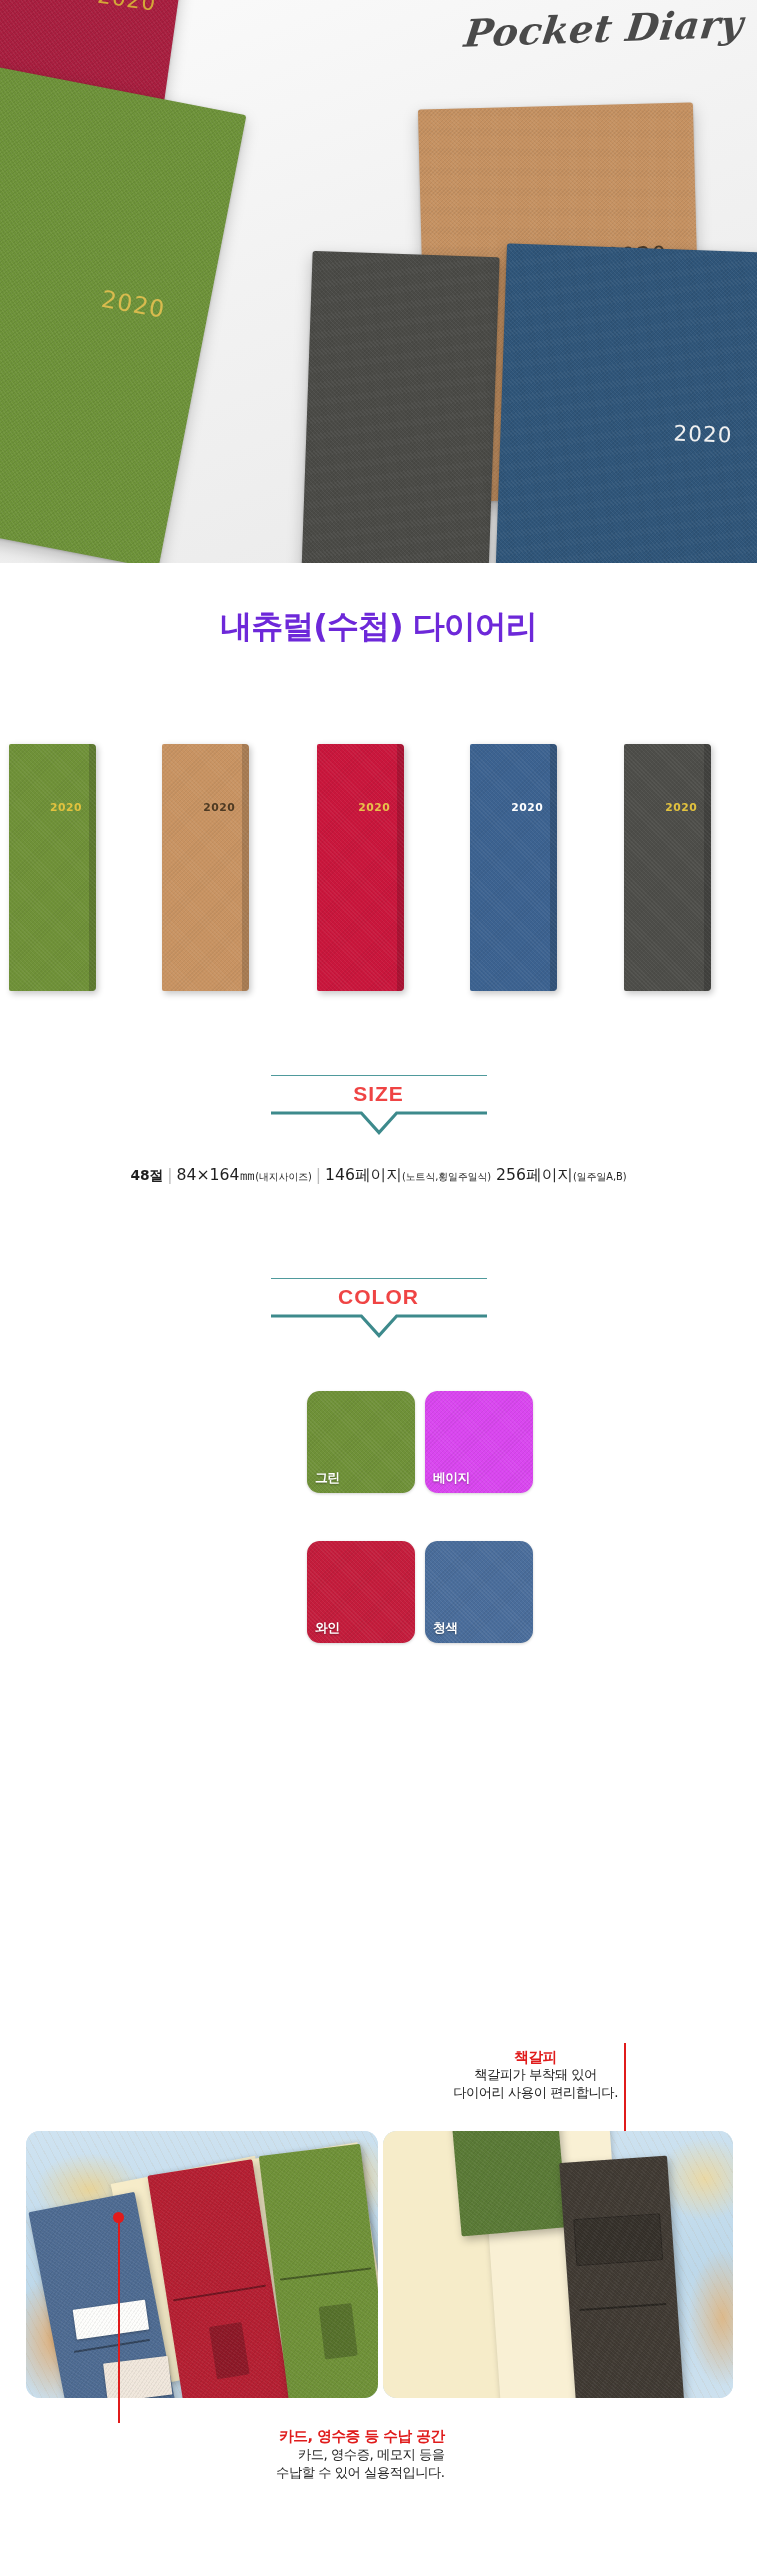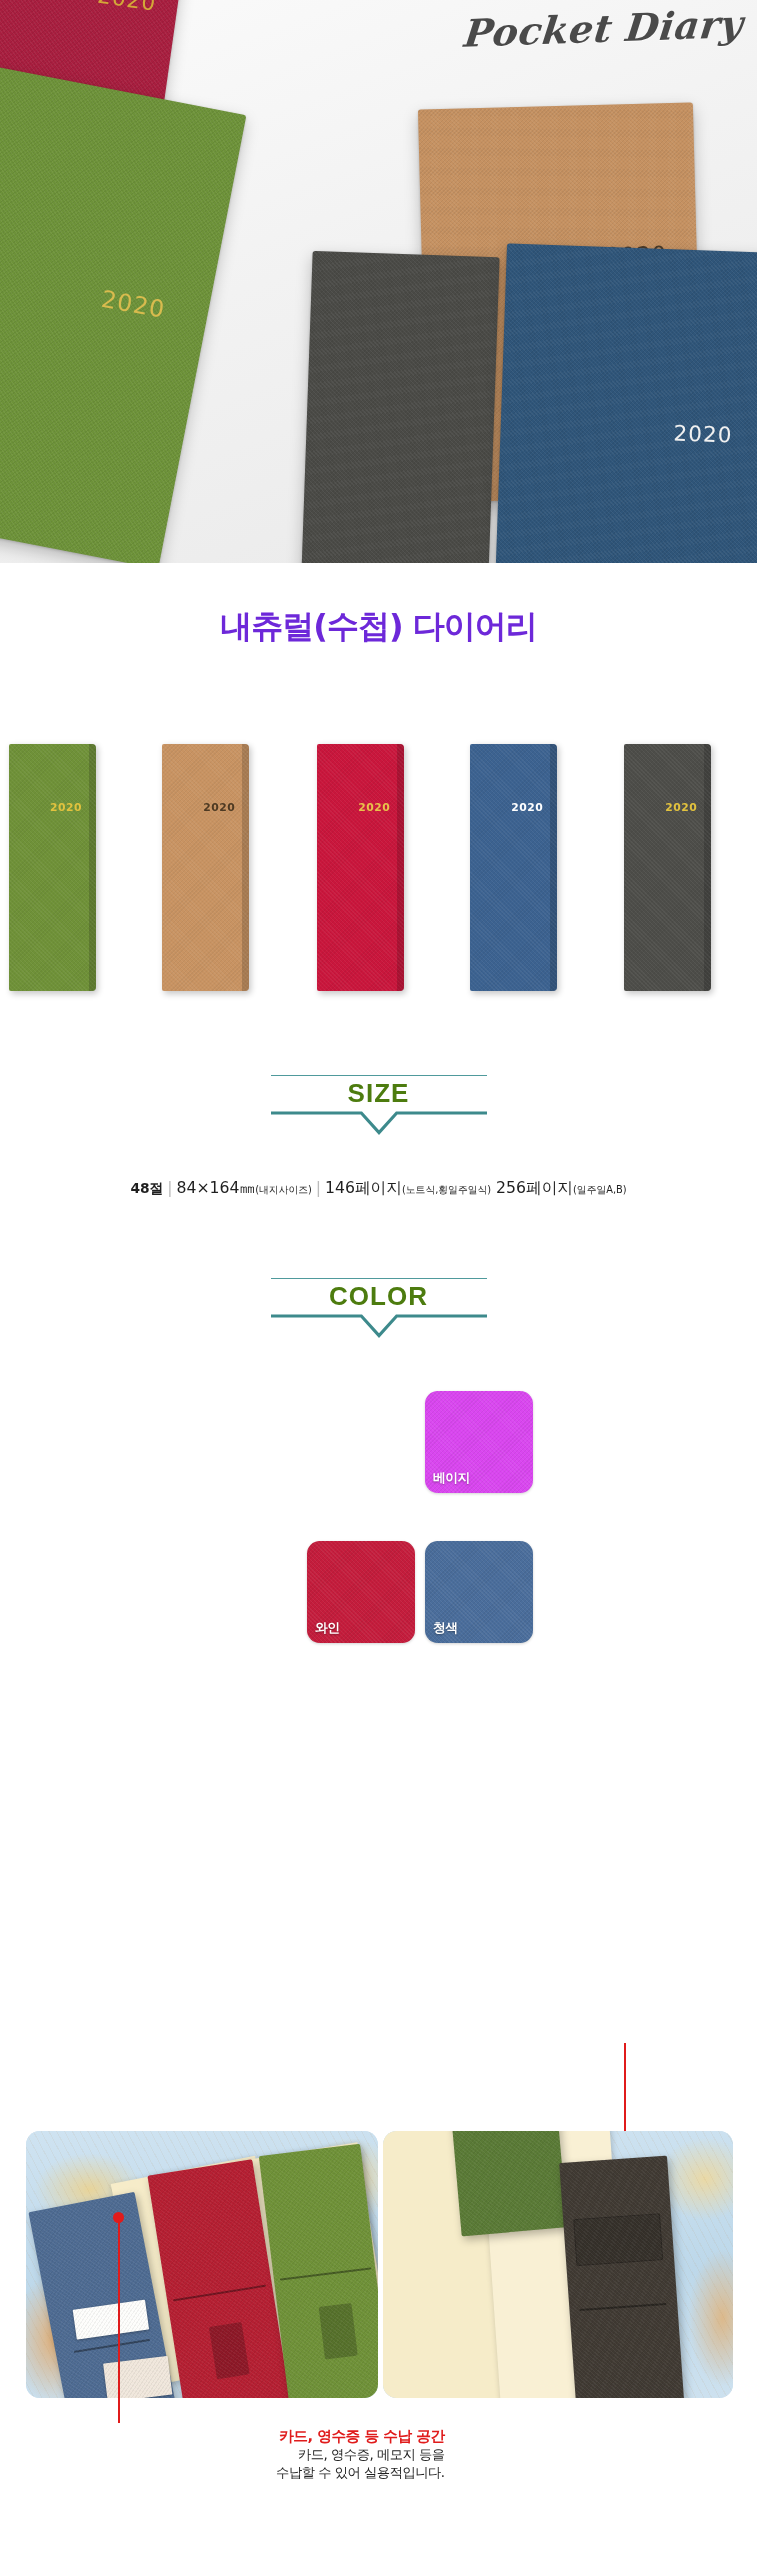--- a/index.html
+++ b/index.html
@@ -55,21 +55,21 @@
            background:rgba(0,0,0,.16); }
   .rbook::after{ content:""; position:absolute; inset:0;
            background-image:repeating-linear-gradient(45deg, rgba(255,255,255,.05) 0 1px, transparent 1px 2.9px),
                             repeating-linear-gradient(-45deg, rgba(0,0,0,.045) 0 1px, transparent 1px 2.9px); }
   .rbook .yr2{ position:absolute; right:13.8px; top:57px; font-size:10.8px; font-weight:700;
            font-family:"DejaVu Sans",sans-serif; z-index:3; letter-spacing:0.5px; }
 
   
   .sechead { position:absolute; left:0; width:757px; text-align:center; }
   .sechead .topline { width:216px; height:1px; background:#4f9a9c; margin:0 auto; }
-  .sechead .word { font-size:26px; font-weight:700; color:#4d7c0f; letter-spacing:1px;
+  .sechead .word { font-size:21px; font-weight:700; color:#ef4444; letter-spacing:1px;
                    line-height:35px; font-family:"Liberation Sans",sans-serif; }
   .sechead .botwrap { position:relative; width:216px; height:23.6px; margin:0 auto; }
   .sechead .botwrap svg { display:block; }
 
   
   .sizedetail { position:absolute; left:0; width:757px; text-align:center;
                 color:#1f1f1f; white-space:nowrap;
                 font-family:"DejaVu Sans","Liberation Sans",sans-serif; }
   .sizedetail .b  { font-weight:700; font-size:13.8px; }
   .sizedetail .m  { font-size:15.7px; }
@@ -170,52 +170,60 @@
 <div class="sechead" style="top:1075px;">
   <div class="topline"></div>
   <div class="word">SIZE</div>
   <div class="botwrap">
     <svg width="216" height="23.6" viewBox="0 0 220 24">
       <path d="M0 2 H92 L110 22 L128 2 H220" fill="none" stroke="#3d8a8c" stroke-width="3.2"></path>
     </svg>
   </div>
 </div>
 
-<div class="sizedetail" style="top:1165px;margin-top:13px;">
+<div class="sizedetail" style="top:1165px;">
   <span class="b">48절</span><span class="sep">|</span><span class="m">84×164㎜</span><span class="sm">(내지사이즈)</span><span class="sep">|</span><span class="m">146페이지</span><span class="sm">(노트식,횡일주일식)</span><span class="m" style="padding-left:4.9px;">256페이지</span><span class="sm">(일주일A,B)</span>
 </div>
 
 <div class="sechead" style="top:1278px;">
   <div class="topline"></div>
   <div class="word">COLOR</div>
   <div class="botwrap">
     <svg width="216" height="23.6" viewBox="0 0 220 24">
       <path d="M0 2 H92 L110 22 L128 2 H220" fill="none" stroke="#3d8a8c" stroke-width="3.2"></path>
     </svg>
   </div>
 </div>
 
 <div class="swgrid" style="top:1391px;">
   <div class="swrow">
+    <div class="sw sw-a" style="background:#6f9138;">
+      <span class="lbl">그린</span>
+    </div>
     <div class="sw sw-b" style="background:#d946ef;">
       <span class="lbl">베이지</span>
     </div>
   </div>
   <div class="swrow" style="margin-top:34px;">
     <div class="sw sw-a" style="background:#c41c3c;">
       <span class="lbl">와인</span>
     </div>
     <div class="sw sw-b" style="background:#4a6d9b;">
       <span class="lbl">청색</span>
     </div>
   </div>
 </div>
 
 <div class="feat">
 
+  <div class="callout" style="left:393px; top:21.6px; width:285px;">
+    <div class="hd">책갈피</div>
+    <div class="bd">책갈피가 부착돼 있어</div>
+    <div class="bd">다이어리 사용이 편리합니다.</div>
+  </div>
   <div class="leader" style="left:624px; top:17.7px; height:241px;"></div>
   <div class="dot" style="left:619px; top:251px;"></div>
 
   <div class="photo" style="left:25.6px; top:106px; width:352px; height:267px;">
     <div class="map"></div>
     <div class="paper" style="left:103px; top:37px;  width:147px; height:206px; transform:rotate(-11deg);"></div>
     <div class="paper" style="left:221px; top:19.7px;  width:128px; height:216px; transform:rotate(-9deg);"></div>
     <div class="pb" style="left:23.6px; top:69px; width:108px; height:226px; background:#4e6b92; transform:rotate(-11deg);">
       <div class="card" style="left:23.6px; top:106px; width:73px; height:29.5px; transform:rotate(3deg);"></div>
       <div class="card" style="left:43px; top:165px; width:65px; height:39px; background:#f0e7dc; transform:rotate(4deg);"></div>

